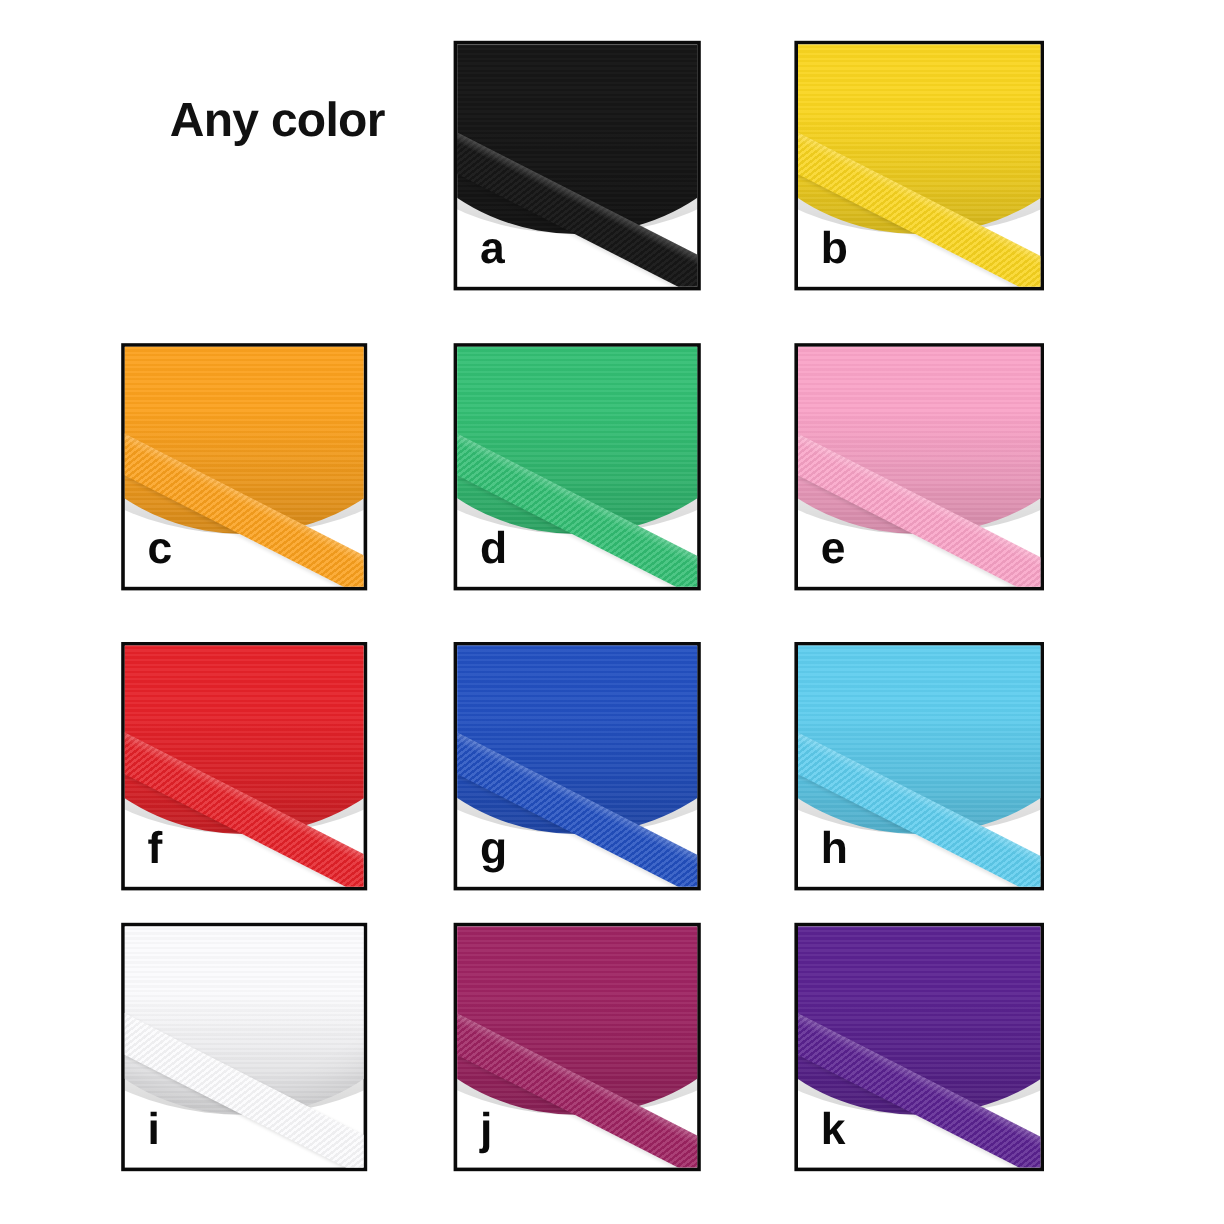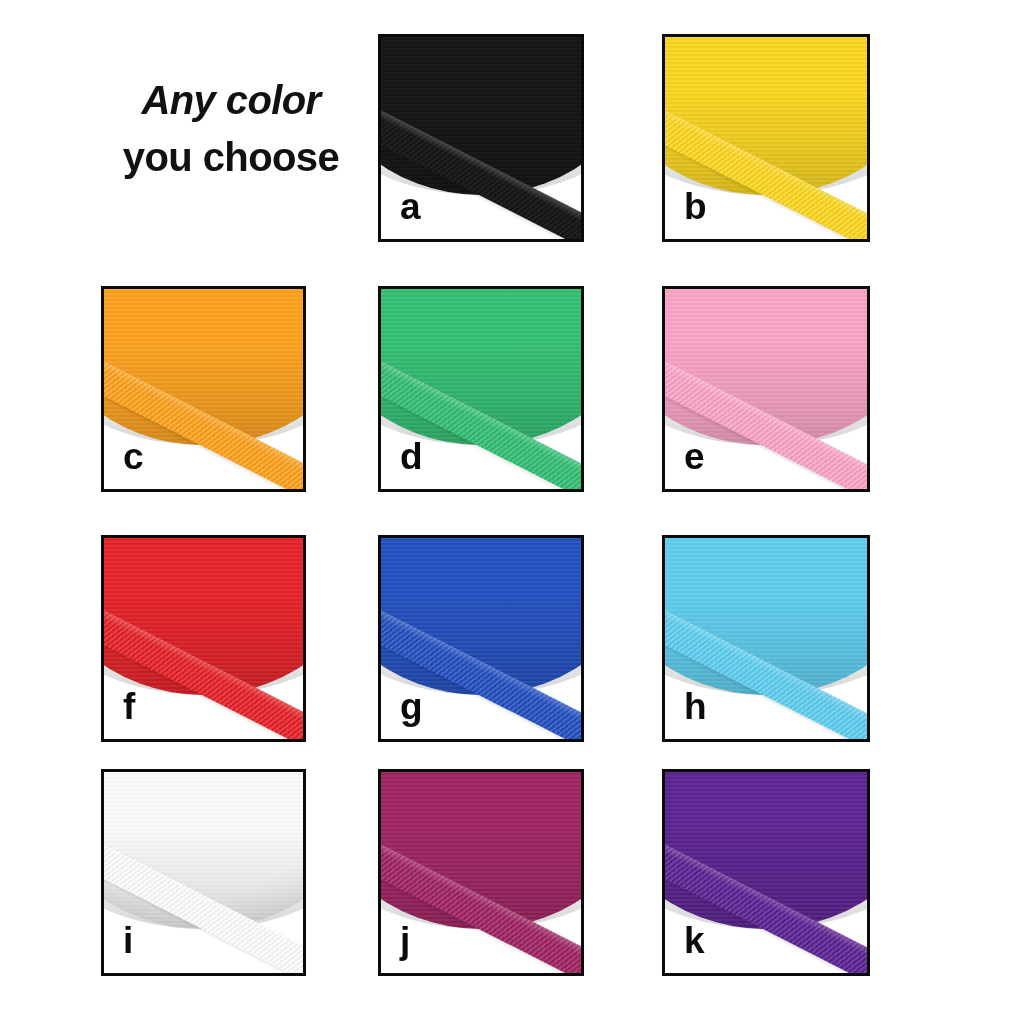--- a/index.html
+++ b/index.html
@@ -22,21 +22,21 @@
     left:101px;top:72px;
     width:260px;
     font-size:40px;
     font-weight:bold;
     line-height:1.42;
     color:#111111;
     letter-spacing:-0.6px;
     text-align:center;
     user-select:none;
   }
-  .headline .l1{display:block;font-style:italic;}
+  .headline .l1{display:block;}
   .headline .l2{display:block;}
 
   
   .cell{
     position:absolute;
     box-sizing:border-box;
     border:3px solid #0a0a0a;
     background:#ffffff;
     overflow:hidden;
   }
@@ -132,21 +132,20 @@
   .cell.is-black .coils{opacity:.22;}
   .cell.is-black .tape::before{opacity:.35;}
 </style>
 </head>
 <body>
 
 <div id="board">
 
   <div class="headline">
     <span class="l1">Any color</span>
-    <span class="l2">you choose</span>
   </div>
 
   <div id="swatch-layer">
       <div class="cell is-black" style="left: 378px; top: 34px; width: 206px; height: 208px; --c: #161616;">
         <div class="art">
           <div class="roll"></div>
           <div class="coils"></div>
           <div class="tape"></div>
         </div>
         <div class="label">a</div>

